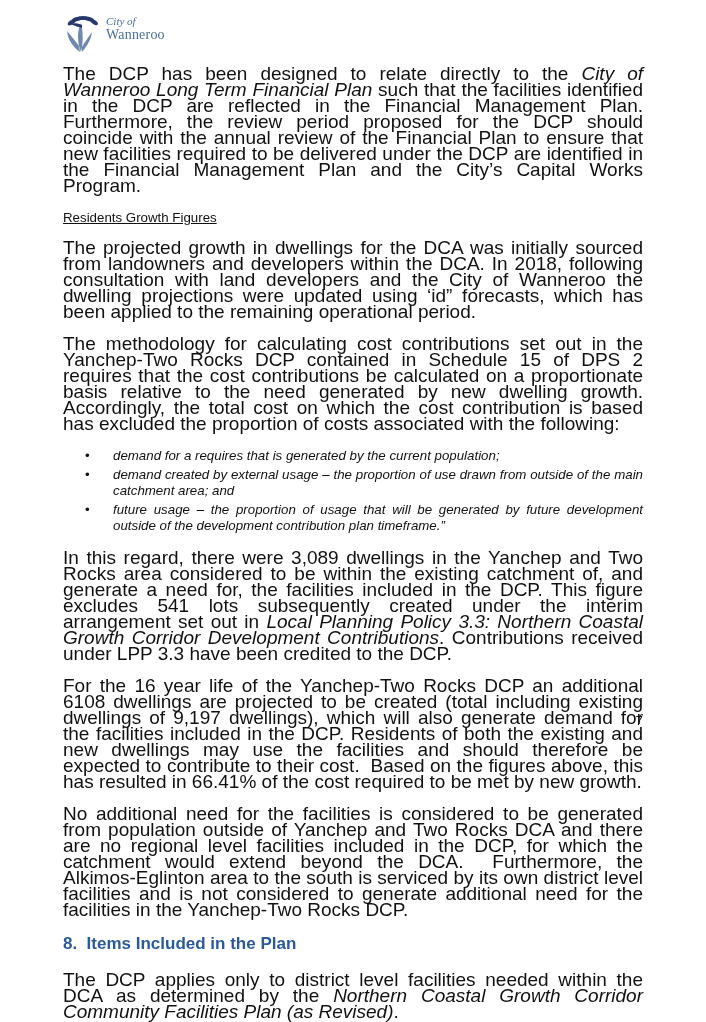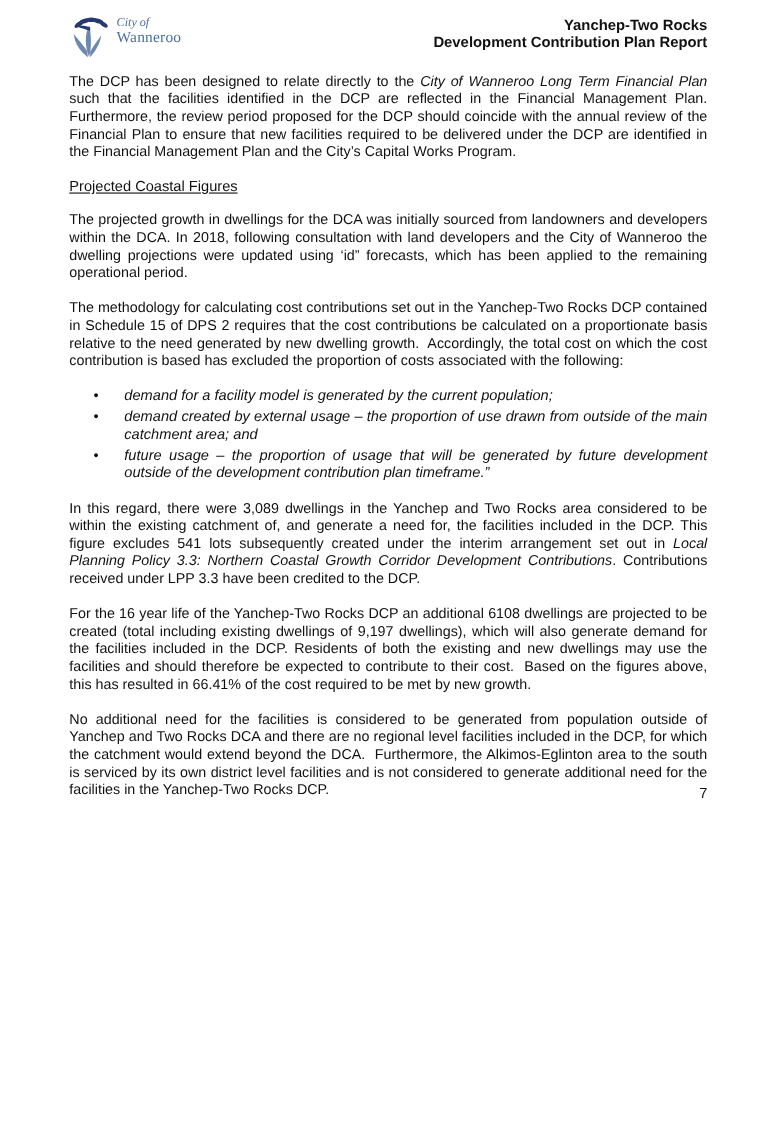--- a/index.html
+++ b/index.html
@@ -21,21 +21,21 @@
   .logo{display:flex;align-items:flex-start;gap:5px;}
   .logo svg{display:block;}
   .leaf{fill:var(--logo-leaf);}
   .petal{fill:var(--logo-navy);}
   .logo-text{color:var(--logo-text);font-family:"Liberation Serif",serif;line-height:1;padding-top:4px;}
   .cityof{display:block;font-style:italic;font-size:11px;}
   .wanneroo{display:block;font-size:14px;margin-top:1px;letter-spacing:.2px;}
   .doc-title{text-align:right;font-weight:bold;font-size:13.5px;line-height:16px;padding-top:3px;}
   
   .h-underline{font-size:13.3px;line-height:16px;text-decoration:underline;margin:0 0 14px;white-space:pre-wrap;}
-  p.body-para{font-size:13px;line-height:16px;text-align:justify;margin:0 0 16px;white-space:pre-wrap;}
+  p.body-para{font-size:19px;line-height:16px;text-align:justify;margin:0 0 16px;white-space:pre-wrap;}
   .it{font-style:italic;}
   .bullets{margin:0 0 16px;}
   .bullet-row{display:flex;padding-left:22px;margin-bottom:3px;}
   .bullet-marker{flex:none;width:28px;font-size:13.3px;line-height:16px;}
   .bullet-text{flex:1;font-size:13.3px;line-height:16px;font-style:italic;text-align:justify;white-space:pre-wrap;}
   .h-major{color:var(--heading-blue);font-weight:bold;font-size:17px;line-height:20px;margin:10px 0 18px;white-space:pre-wrap;}
   .page-num{position:absolute;right:63px;bottom:26px;font-size:13.3px;}
 </style>
 </head>
 <body>
@@ -53,44 +53,42 @@
         <ellipse class="petal" cx="20" cy="6" rx="5" ry="2.1"></ellipse>
         <ellipse class="petal" cx="26" cy="7" rx="5" ry="2.1" transform="rotate(15 26 7)"></ellipse>
         <ellipse class="petal" cx="31" cy="10" rx="4.5" ry="2" transform="rotate(35 31 10)"></ellipse>
         <path class="petal" d="M19 13 C15 11 10 11 7 12 C12 14 16 15 19 16 Z"></path>
       </svg>
       <div class="logo-text">
         <span class="cityof">City of</span>
         <span class="wanneroo">Wanneroo</span>
       </div>
     </div>
-    <div class="doc-title">
-      <div>Yanchep-Two Rocks</div>
-      <div>Development Contribution Plan Report</div>
-    </div>
   </div>
 
   <main id="doc-content">
       <p class="body-para"><span>The DCP has been designed to relate directly to the </span><span class="it">City of Wanneroo Long Term Financial Plan</span><span> such that the facilities identified in the DCP are reflected in the Financial Management Plan.  Furthermore, the review period proposed for the DCP should coincide with the annual review of the Financial Plan to ensure that new facilities required to be delivered under the DCP are identified in the Financial Management Plan and the City’s Capital Works Program.</span></p>
-      <div class="h-underline"><span>Projected Coastal Figures</span></div>
+      <div class="h-underline"><span>Residents Growth Figures</span></div>
       <p class="body-para"><span>The projected growth in dwellings for the DCA was initially sourced from landowners and developers within the DCA. In 2018, following consultation with land developers and the City of Wanneroo the dwelling projections were updated using ‘id” forecasts, which has been applied to the remaining operational period.</span></p>
       <p class="body-para"><span>The methodology for calculating cost contributions set out in the Yanchep-Two Rocks DCP contained in Schedule 15 of DPS 2 requires that the cost contributions be calculated on a proportionate basis relative to the need generated by new dwelling growth.  Accordingly, the total cost on which the cost contribution is based has excluded the proportion of costs associated with the following:</span></p>
       <div class="bullets">
         <div class="bullet-row">
           <span class="bullet-marker">•</span>
-          <span class="bullet-text"><span class="it">demand for a facility model is generated by the current population;</span></span>
+          <span class="bullet-text"><span class="it">demand for a requires that is generated by the current population;</span></span>
         </div>
         <div class="bullet-row">
           <span class="bullet-marker">•</span>
           <span class="bullet-text"><span class="it">demand created by external usage – the proportion of use drawn from outside of the main catchment area; and</span></span>
         </div>
         <div class="bullet-row">
           <span class="bullet-marker">•</span>
           <span class="bullet-text"><span class="it">future usage – the proportion of usage that will be generated by future development outside of the development contribution plan timeframe.”</span></span>
         </div>
       </div>
       <p class="body-para"><span>In this regard, there were 3,089 dwellings in the Yanchep and Two Rocks area considered to be within the existing catchment of, and generate a need for, the facilities included in the DCP. This figure excludes 541 lots subsequently created under the interim arrangement set out in </span><span class="it">Local Planning Policy 3.3: Northern Coastal Growth Corridor Development Contributions</span><span>. Contributions received under LPP 3.3 have been credited to the DCP.</span></p>
       <p class="body-para"><span>For the 16 year life of the Yanchep-Two Rocks DCP an additional 6108 dwellings are projected to be created (total including existing dwellings of 9,197 dwellings), which will also generate demand for the facilities included in the DCP. Residents of both the existing and new dwellings may use the facilities and should therefore be expected to contribute to their cost.  Based on the figures above, this has resulted in 66.41% of the cost required to be met by new growth.</span></p>
       <p class="body-para"><span>No additional need for the facilities is considered to be generated from population outside of Yanchep and Two Rocks DCA and there are no regional level facilities included in the DCP, for which the catchment would extend beyond the DCA.  Furthermore, the Alkimos-Eglinton area to the south is serviced by its own district level facilities and is not considered to generate additional need for the facilities in the Yanchep-Two Rocks DCP.</span></p>
+      <div class="h-major"><span>8.  Items Included in the Plan</span></div>
+      <p class="body-para"><span>The DCP applies only to district level facilities needed within the DCA as determined by the </span><span class="it">Northern Coastal Growth Corridor Community Facilities Plan (as Revised)</span><span>.</span></p>
     </main>
 
   <span class="page-num">7</span>
 </div>
 
 </body></html>

